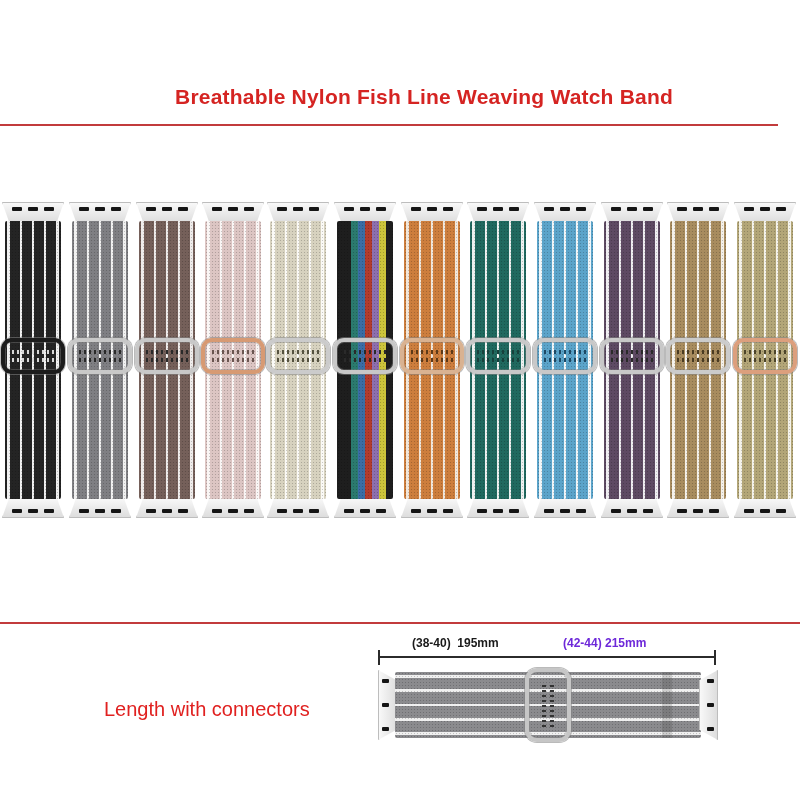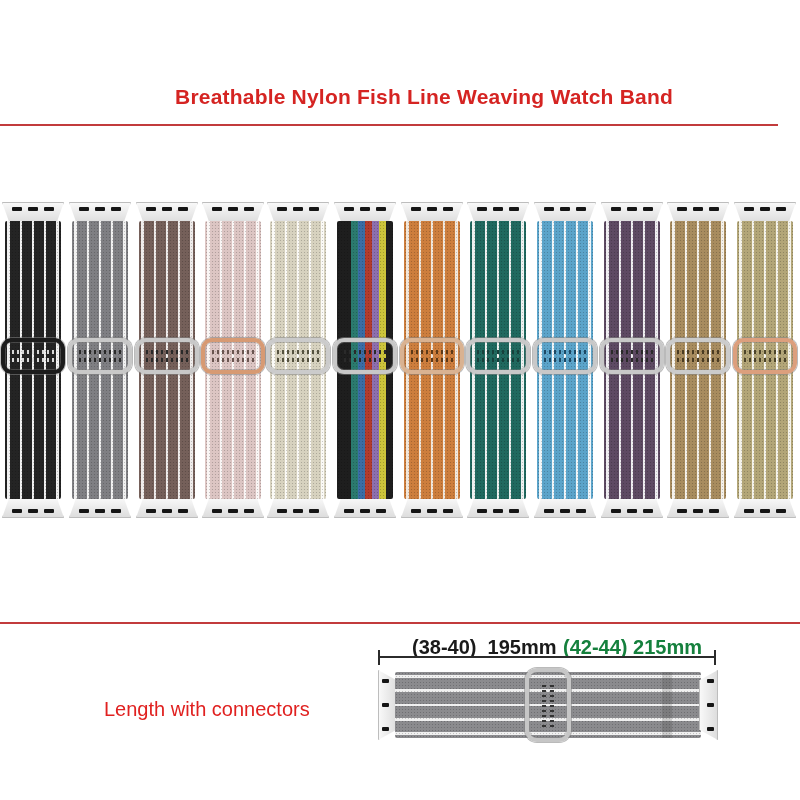--- a/index.html
+++ b/index.html
@@ -29,21 +29,21 @@
   .strap{position:absolute;top:19px;bottom:19px;left:3px;right:3px;border-radius:2px;}
   .buckle{
     position:absolute;top:136px;left:-1px;right:-1px;height:36px;box-sizing:border-box;
     border:4px solid #c8c8c8;border-radius:11px;
     box-shadow:0 0 0 1px rgba(130,130,130,.55), inset 0 0 0 1px rgba(130,130,130,.4);
     display:flex;align-items:center;justify-content:center;
   }
   .teeth{width:42px;height:14px;}
 
   
-  .meas-label{position:absolute;top:636px;font-size:20px;font-weight:bold;color:#1a1a1a;white-space:pre;}
+  .meas-label{position:absolute;top:636px;font-size:12px;font-weight:bold;color:#1a1a1a;white-space:pre;}
   .meas-label.l1{left:412px;}
   .meas-label.l2{left:563px;}
   .meas-line{
     position:absolute;left:378px;top:650px;width:338px;height:15px;box-sizing:border-box;
     border-left:2px solid #2b2b2b;border-right:2px solid #2b2b2b;
   }
   .meas-rule{position:absolute;left:0;right:0;top:6px;height:2px;background:#2b2b2b;}
   .hband{position:absolute;left:378px;top:670px;width:340px;height:70px;}
   .hconn{
     position:absolute;top:0;bottom:0;width:19px;
@@ -266,21 +266,21 @@
         <div class="buckle" style="border-color: rgb(220, 159, 125);">
           <div class="teeth" style="background-image: repeating-linear-gradient(90deg, rgb(77, 69, 42) 0px, rgb(77, 69, 42) 2px, rgba(0, 0, 0, 0) 2px, rgba(0, 0, 0, 0) 5px), repeating-linear-gradient(90deg, rgb(77, 69, 42) 0px, rgb(77, 69, 42) 2px, rgba(0, 0, 0, 0) 2px, rgba(0, 0, 0, 0) 5px); background-size: 100% 4px, 100% 4px; background-position: 0px 1px, 0px 9px; background-repeat: no-repeat, no-repeat;"></div>
         </div>
       </div>
     </div>
 
   <div class="divider bottom" style="background: rgb(194, 59, 60);"></div>
 
   <div>
     <span class="meas-label l1" style="color: rgb(26, 26, 26);">(38-40)  195mm</span>
-    <span class="meas-label l2" style="color: #15803d;">(42-44) 215mm</span>
+    <span class="meas-label l2" style="color: #6d28d9;">(42-44) 215mm</span>
     <div class="meas-line">
       <div class="meas-rule"></div>
     </div>
 
     <div class="hband">
       <div class="hconn left">
         <span class="vslot"></span>
         <span class="vslot"></span>
         <span class="vslot"></span>
       </div>

